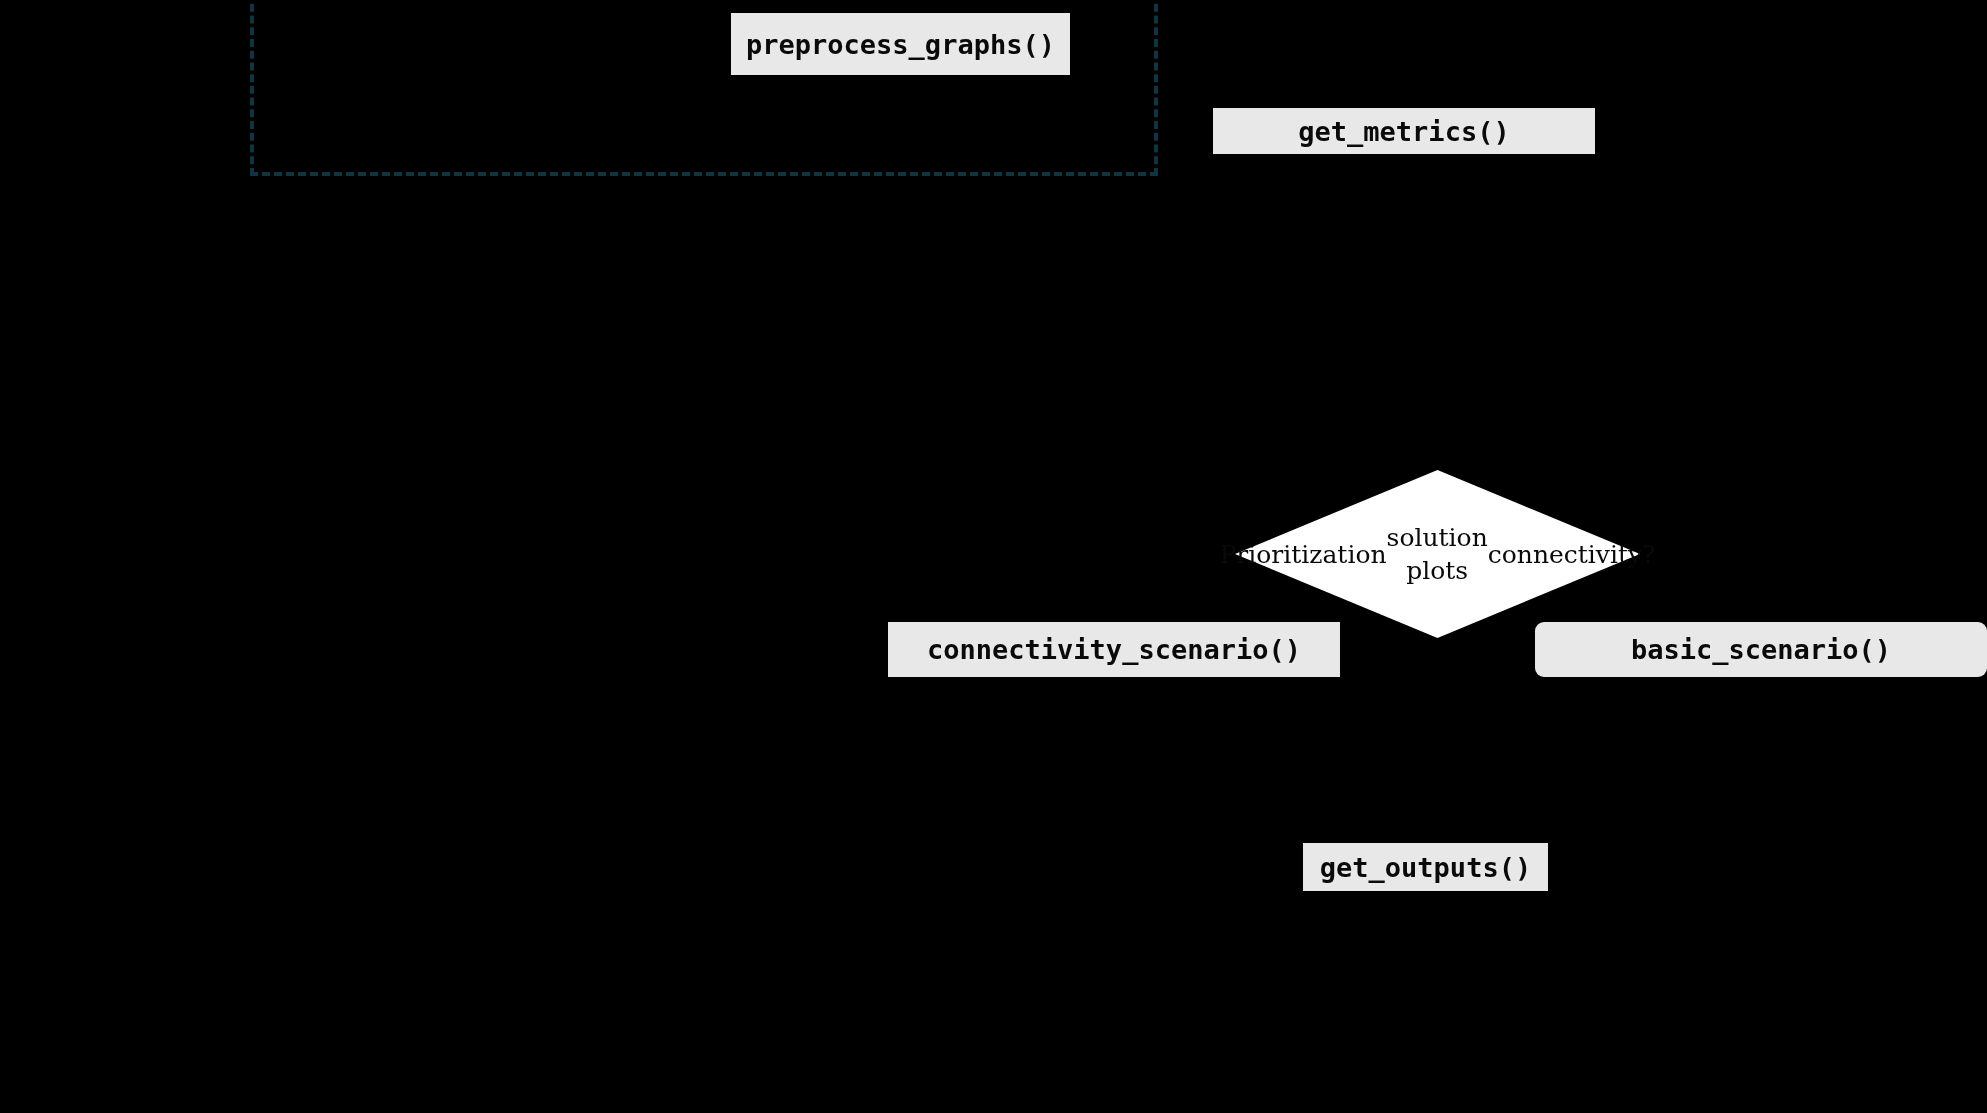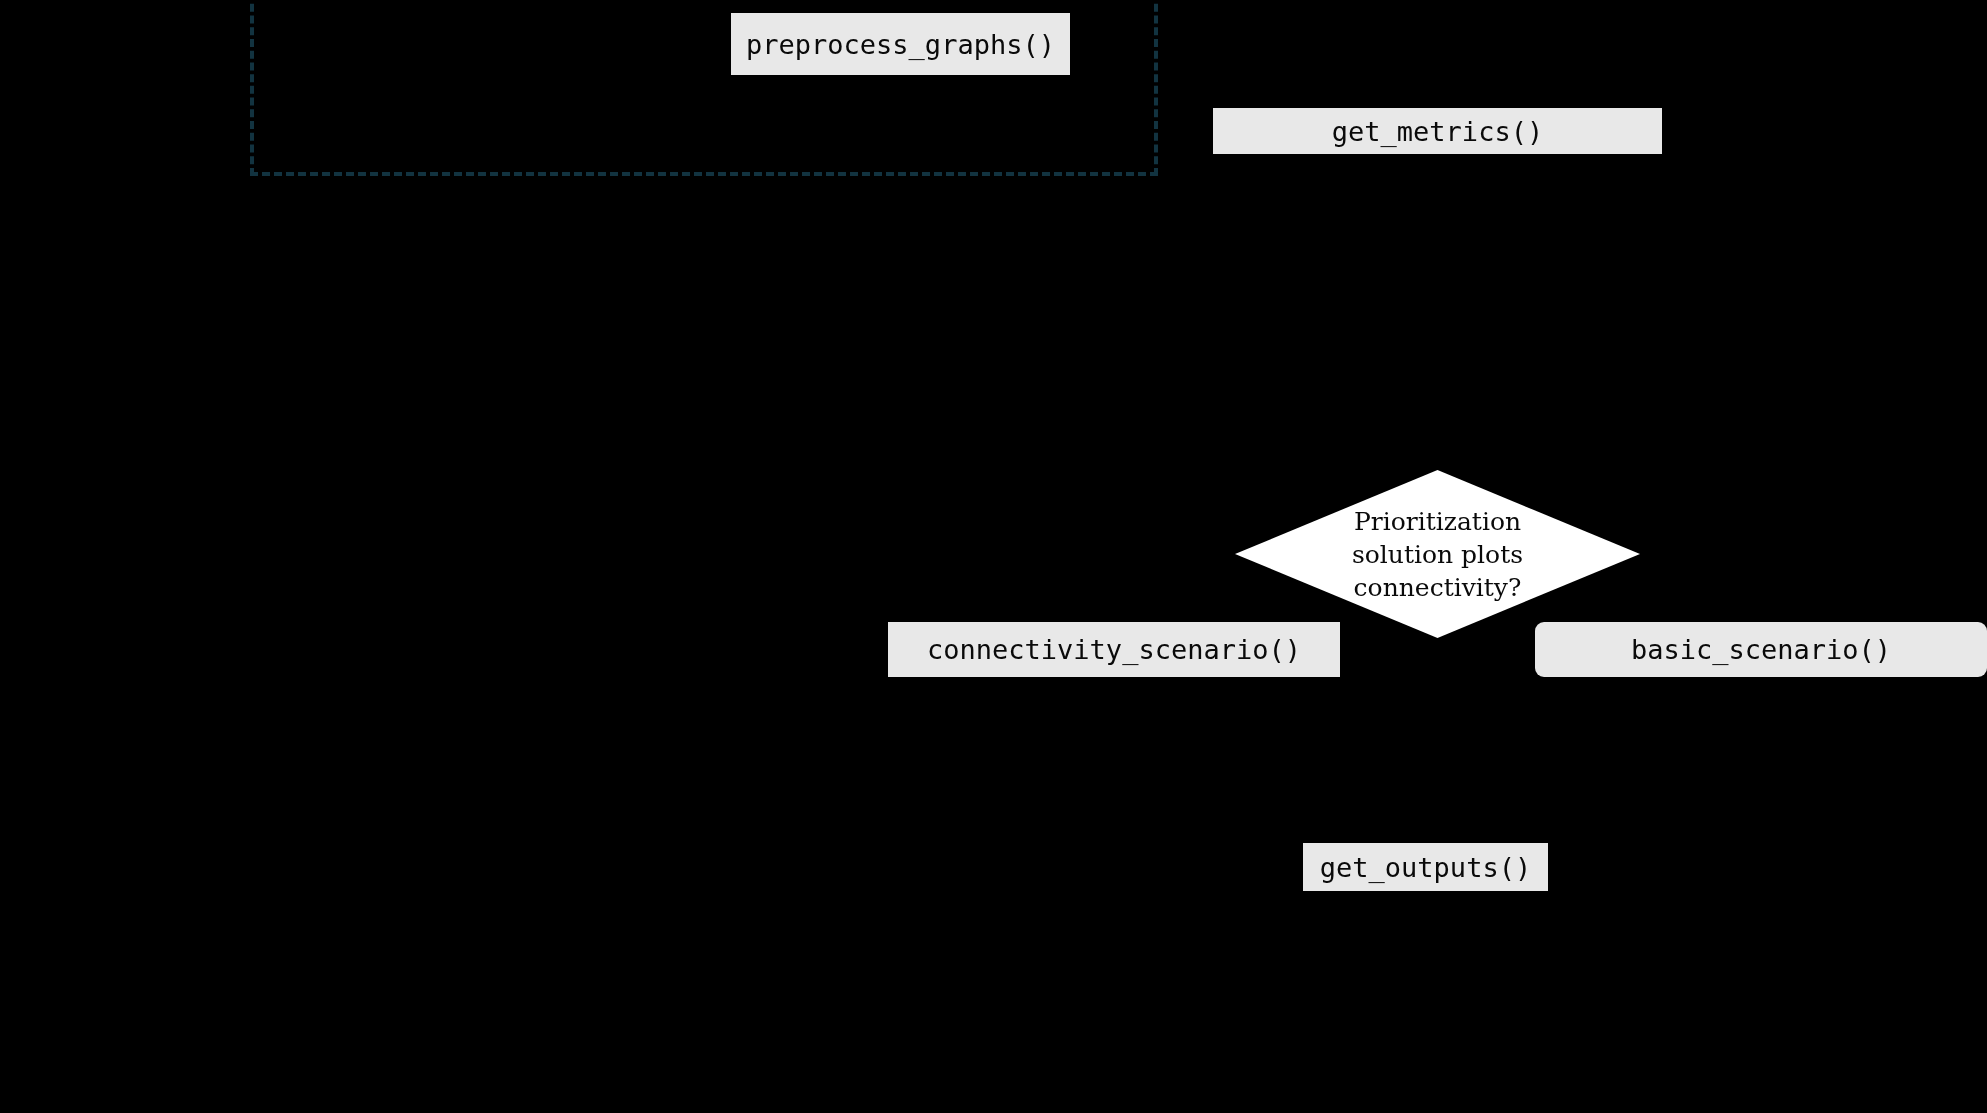--- a/index.html
+++ b/index.html
@@ -28,42 +28,42 @@
   
   .node-process {
     position: absolute;
     box-sizing: border-box;
     background: #e8e8e8;
     color: #0a0a0a;
     display: flex;
     align-items: center;
     justify-content: center;
     font-family: "DejaVu Sans Mono", monospace;
-    font-weight: 400;
+    font-weight: 700;
     letter-spacing: 0px;
     white-space: nowrap;
     overflow: hidden;
   }
 
   
   .node-decision {
     position: absolute;
     background: transparent;
   }
   .node-decision .diamond-shape {
     position: absolute;
     inset: 0;
     background: #ffffff;
     clip-path: polygon(50% 0%, 100% 50%, 50% 100%, 0% 50%);
   }
   .node-decision .diamond-label {
     position: absolute;
     inset: 0;
     display: flex;
-    flex-direction: column;
+    flex-direction: row;
     align-items: center;
     justify-content: center;
     color: #0a0a0a;
     font-family: "DejaVu Serif", serif;
     line-height: 1.32;
     text-align: center;
     pointer-events: none;
   }
 
   
@@ -97,21 +97,21 @@
 <body>
 
 <div id="canvas">
 
   <div class="group-region" style="left:250px; top:-8px; width:908px; height:184px;"></div>
 
   <div class="node-process" style="left:731px; top:13px; width:339px; height:62px; font-size:27px;">
     <span class="lbl-line">preprocess_graphs()</span>
   </div>
 
-  <div class="node-process" style="left:1213px; top:108px; width:449px; height:46px; font-size:27px;">
+  <div class="node-process" style="left:1213px; top:108px; width:382px; height:46px; font-size:27px;">
     <span class="lbl-line">get_metrics()</span>
   </div>
 
   <div class="node-decision" style="left:1235px; top:470px; width:405px; height:168px;">
     <div class="diamond-shape"></div>
     <div class="diamond-label" style="font-size:25px;">
       <span class="lbl-line">Prioritization</span>
       <span class="lbl-line">solution plots</span>
       <span class="lbl-line">connectivity?</span>
     </div>

